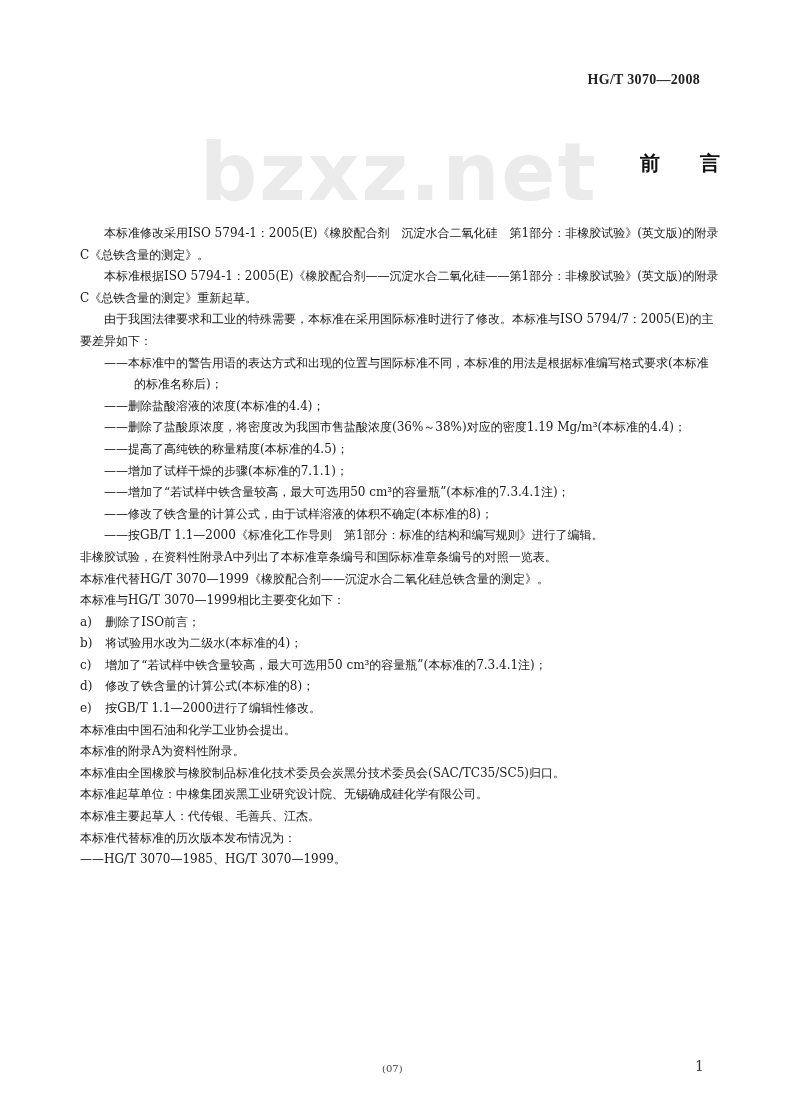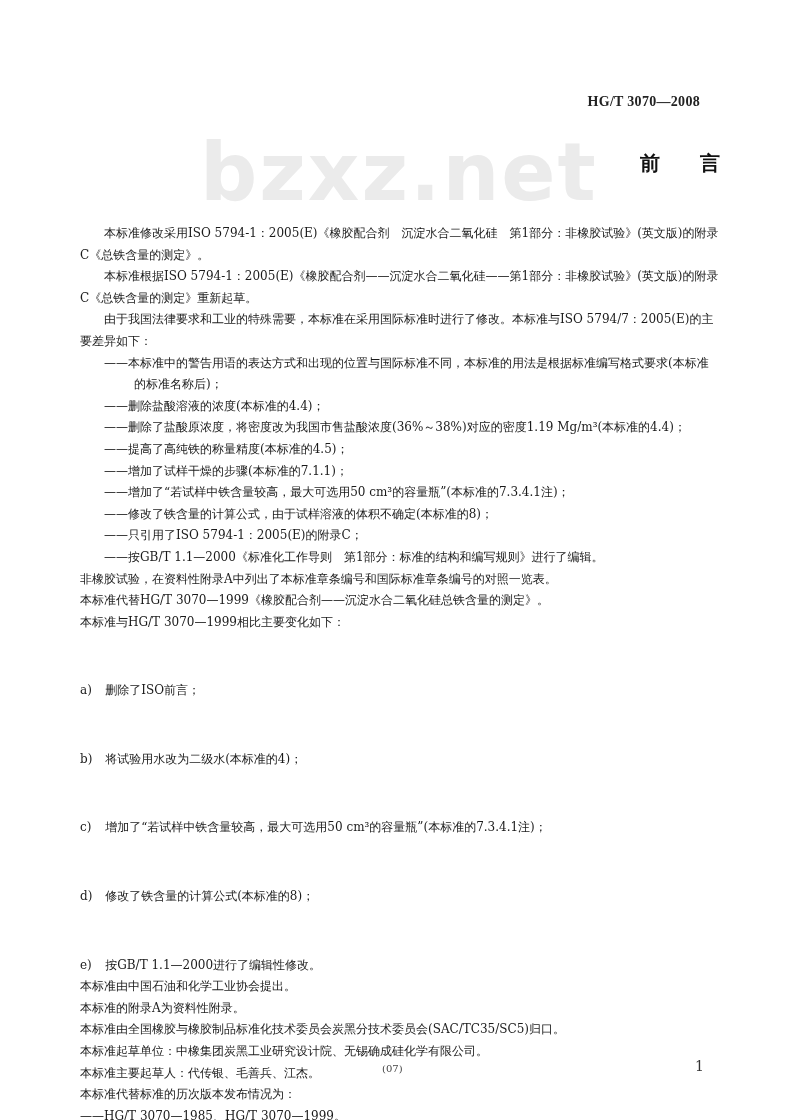--- a/index.html
+++ b/index.html
@@ -1,31 +1,31 @@
 <!DOCTYPE html>
 <html><head>
 <meta charset="utf-8">
 <style>
   html, body { margin: 0; padding: 0; background: #ffffff; }
   body { width: 800px; height: 1120px; position: relative; overflow: hidden;
          font-family: "DejaVu Serif", "Liberation Serif", serif; color: #1a1a1a; }
   .header-code { position: absolute; top: 72px; right: 100px; font-family: "Liberation Serif", serif;
-                 font-weight: bold; font-size: 14px; color: #222; letter-spacing: 0.3px; margin-top: 22px; }
+                 font-weight: bold; font-size: 14px; color: #222; letter-spacing: 0.3px; }
   .watermark { position: absolute; top: 128px; left: 200px; width: 360px; text-align: center;
                font-family: "DejaVu Sans", sans-serif; font-weight: bold; font-size: 80px;
                color: #ebebeb; letter-spacing: 2px; line-height: 90px; z-index: 0; }
   .title { position: absolute; top: 150px; left: 0; width: 760px; text-align: right;
            font-family: "DejaVu Sans", sans-serif; font-weight: bold; font-size: 20px; color: #111;
            letter-spacing: 40px; z-index: 1; }
   .content { position: absolute; top: 223px; left: 80px; width: 640px; font-size: 12px;
              line-height: 21.6px; z-index: 1; }
   .p { margin: 0; }
   .indent { text-indent: 2em; }
   .dash-inner { padding-left: 4.5em; text-indent: -2.5em; }
-  .list { padding-left: 3.2em; text-indent: -3.2em; margin-top: 47px; }
+  .list { padding-left: 3.2em; text-indent: -3.2em; }
   .list-mark { display: inline-block; width: 2.1em; text-indent: 0; }
   .footer-num { position: absolute; top: 1063px; left: 382px; font-size: 10px; color: #444; }
   .page-num { position: absolute; top: 1058px; left: 695px; font-size: 14px; color: #333; }
 </style>
 </head>
 <body>
 
 <div class="header-code">HG/T 3070—2008</div>
 <div class="watermark">bzxz.net</div>
 <div class="title">前言</div>
@@ -36,21 +36,20 @@
   <p class="p indent">由于我国法律要求和工业的特殊需要，本标准在采用国际标准时进行了修改。本标准与ISO 5794/7：2005(E)的主要差异如下：</p>
 
   <div>
     <p class="p dash-inner">——本标准中的警告用语的表达方式和出现的位置与国际标准不同，本标准的用法是根据标准编写格式要求(本标准的标准名称后)；</p>
     <p class="p dash-inner">——删除盐酸溶液的浓度(本标准的4.4)；</p>
     <p class="p dash-inner">——删除了盐酸原浓度，将密度改为我国市售盐酸浓度(36%～38%)对应的密度1.19 Mg/m³(本标准的4.4)；</p>
     <p class="p dash-inner">——提高了高纯铁的称量精度(本标准的4.5)；</p>
     <p class="p dash-inner">——增加了试样干燥的步骤(本标准的7.1.1)；</p>
     <p class="p dash-inner">——增加了“若试样中铁含量较高，最大可选用50 cm³的容量瓶”(本标准的7.3.4.1注)；</p>
     <p class="p dash-inner">——修改了铁含量的计算公式，由于试样溶液的体积不确定(本标准的8)；</p>
-    <p class="p dash-inner">——只引用了ISO 5794-1：2005(E)的附录C；</p>
     <p class="p dash-inner">——按GB/T 1.1—2000《标准化工作导则　第1部分：标准的结构和编写规则》进行了编辑。</p>
   </div>
 
   <p class="p">非橡胶试验，在资料性附录A中列出了本标准章条编号和国际标准章条编号的对照一览表。</p>
   <p class="p">本标准代替HG/T 3070—1999《橡胶配合剂——沉淀水合二氧化硅总铁含量的测定》。</p>
   <p class="p">本标准与HG/T 3070—1999相比主要变化如下：</p>
 
   <div>
     <p class="p list"><span class="list-mark">a)</span><span>删除了ISO前言；</span></p>
     <p class="p list"><span class="list-mark">b)</span><span>将试验用水改为二级水(本标准的4)；</span></p>

